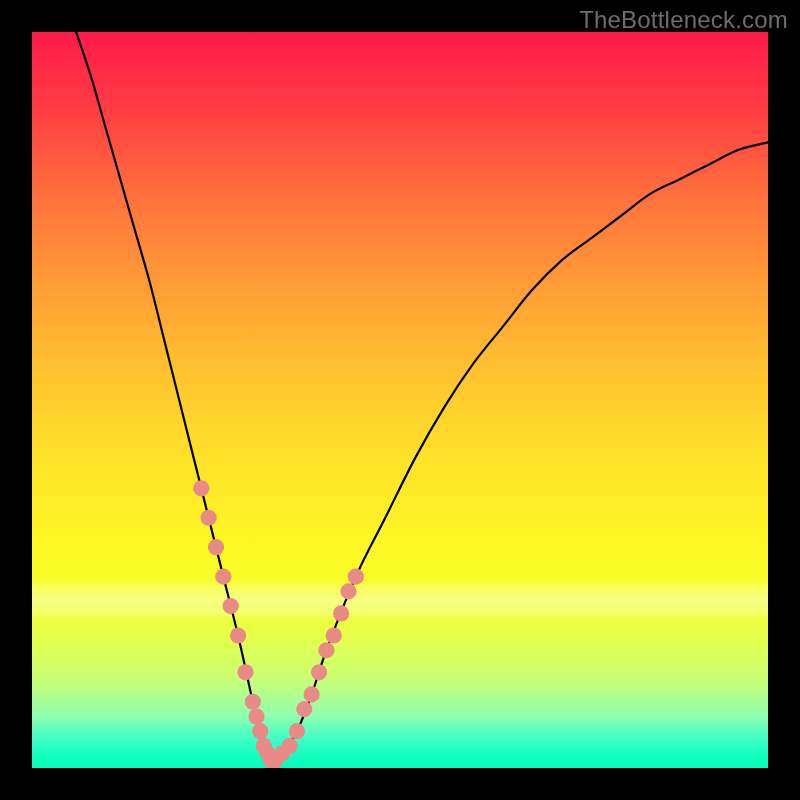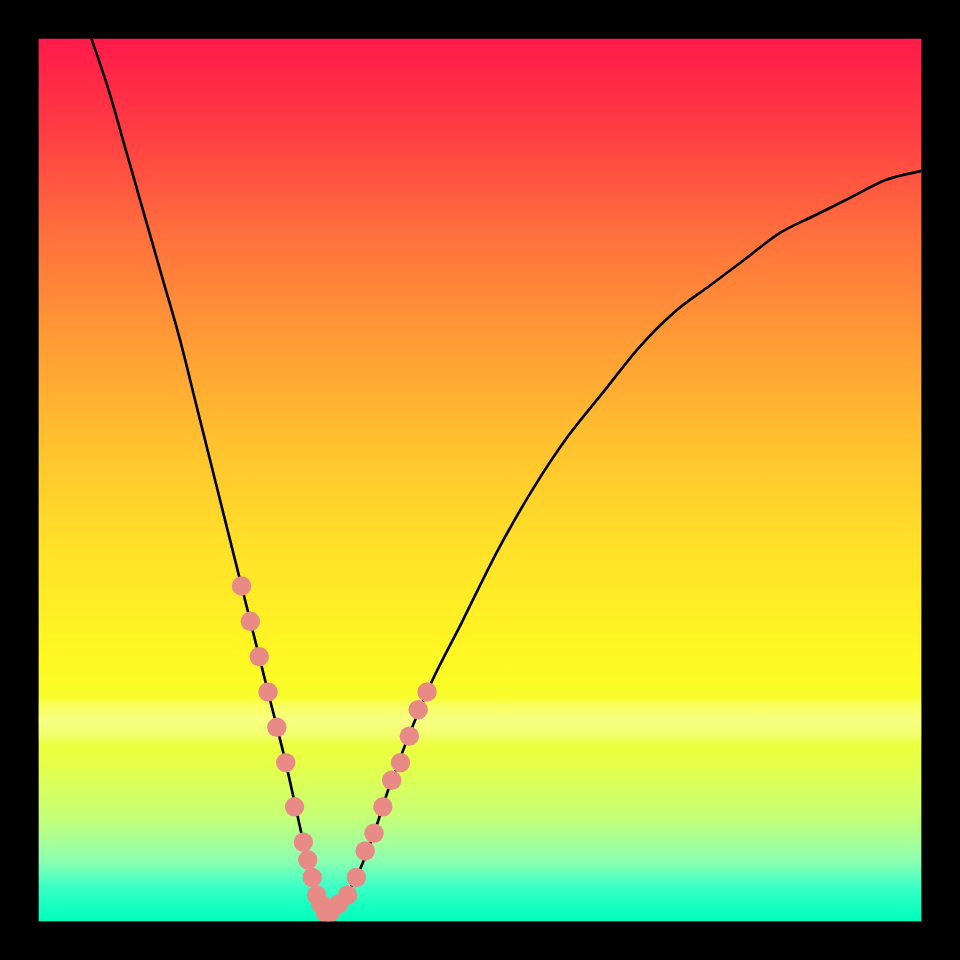--- a/index.html
+++ b/index.html
@@ -76,20 +76,21 @@
     font-family: Arial, Helvetica, sans-serif;
     font-size: 24px;
     font-weight: 500;
     letter-spacing: 0.2px;
   }
 </style>
 </head>
 <body>
 
 <div class="frame">
+  <div class="watermark">TheBottleneck.com</div>
   <div class="plot">
     <div class="gradient"></div>
     <div class="white-band"></div>
     <svg class="curve-svg" viewBox="0 0 100 100" preserveAspectRatio="none">
       <path id="curve-path" fill="none" stroke="#000" stroke-width="0.3" stroke-linecap="round" stroke-linejoin="round" d="M 6 0 C 6.333333333333333 1, 7.333333333333333 3.8333333333333335, 8 6 C 8.666666666666666 8.166666666666666, 9.333333333333334 10.666666666666666, 10 13 C 10.666666666666666 15.333333333333334, 11.333333333333332 17.666666666666668, 12 20 C 12.666666666666668 22.333333333333332, 13.333333333333336 24.666666666666668, 14.000000000000002 27 C 14.666666666666668 29.333333333333332, 15.333333333333334 31.5, 16 34 C 16.666666666666668 36.5, 17.333333333333332 39.33333333333334, 18 42.00000000000001 C 18.666666666666668 44.66666666666667, 19.333333333333332 47.333333333333336, 20 50 C 20.666666666666668 52.666666666666664, 21.333333333333332 55.333333333333336, 22 58 C 22.666666666666668 60.666666666666664, 23.333333333333332 63.333333333333336, 24 66 C 24.666666666666668 68.66666666666667, 25.333333333333332 71.33333333333333, 26 74 C 26.666666666666668 76.66666666666667, 27.333333333333336 79.16666666666667, 28.000000000000004 82 C 28.66666666666667 84.83333333333333, 29.5 88.83333333333333, 30 91 C 30.5 93.16666666666667, 30.666666666666668 93.83333333333333, 31 95 C 31.333333333333332 96.16666666666667, 31.666666666666668 97.33333333333333, 32 98 C 32.333333333333336 98.66666666666667, 32.666666666666664 99, 33 99 C 33.333333333333336 99, 33.5 98.66666666666667, 34 98 C 34.5 97.33333333333333, 35.333333333333336 96.33333333333333, 36 95 C 36.666666666666664 93.66666666666667, 37.333333333333336 91.83333333333333, 38 90 C 38.666666666666664 88.16666666666667, 39 86.66666666666667, 40 84 C 41 81.33333333333333, 42.666666666666664 77, 44 74 C 45.333333333333336 71, 46.666666666666664 68.66666666666667, 48 66 C 49.333333333333336 63.333333333333336, 50.666666666666664 60.5, 52 58 C 53.333333333333336 55.5, 54.66666666666667 53.16666666666667, 56.00000000000001 51 C 57.33333333333334 48.83333333333333, 58.66666666666667 46.83333333333333, 60 44.99999999999999 C 61.33333333333333 43.16666666666666, 62.666666666666664 41.666666666666664, 64 40 C 65.33333333333333 38.333333333333336, 66.66666666666667 36.5, 68 35 C 69.33333333333333 33.5, 70.66666666666667 32.166666666666664, 72 31 C 73.33333333333333 29.833333333333332, 74.66666666666667 29, 76 28 C 77.33333333333333 27, 78.66666666666667 26, 80 25 C 81.33333333333333 24, 82.66666666666667 22.833333333333332, 84 22 C 85.33333333333333 21.166666666666668, 86.66666666666667 20.666666666666668, 88 20 C 89.33333333333333 19.333333333333332, 90.66666666666667 18.666666666666668, 92 18 C 93.33333333333333 17.333333333333332, 94.66666666666667 16.5, 96 16 C 97.33333333333333 15.5, 99.33333333333333 15.166666666666666, 100 15"></path>
       <g id="dots-group">
           <circle cx="23" cy="62" r="1.1" fill="#e88a85"></circle>
           <circle cx="24" cy="66" r="1.1" fill="#e88a85"></circle>
           <circle cx="25" cy="70" r="1.1" fill="#e88a85"></circle>
           <circle cx="26" cy="74" r="1.1" fill="#e88a85"></circle>

